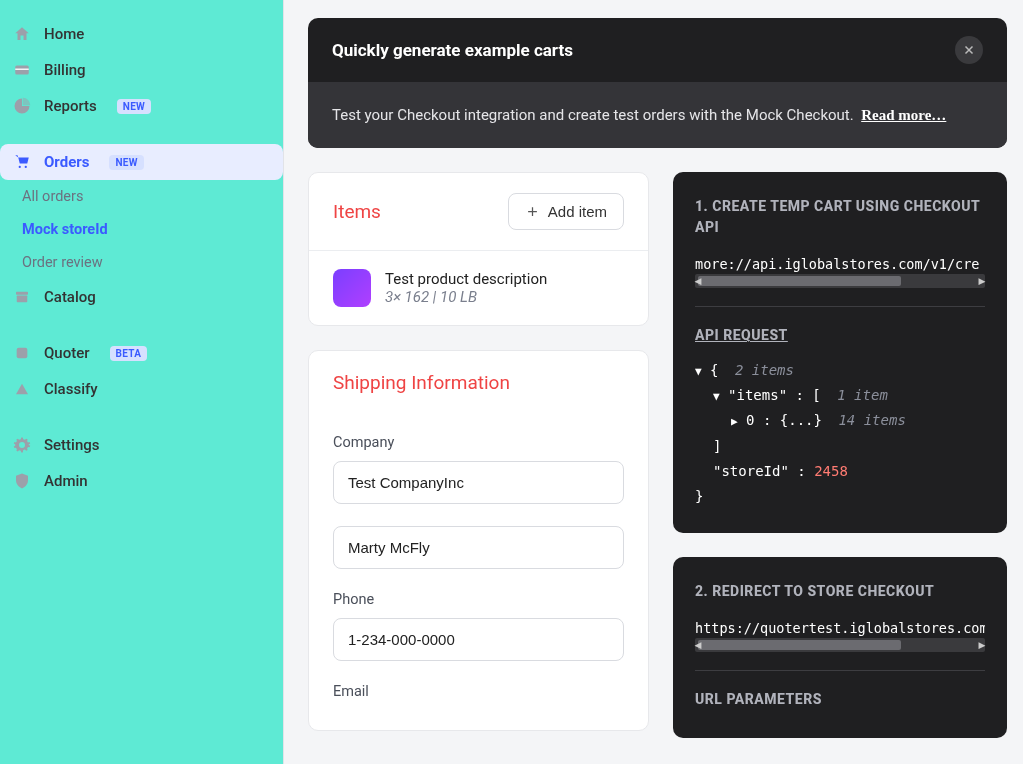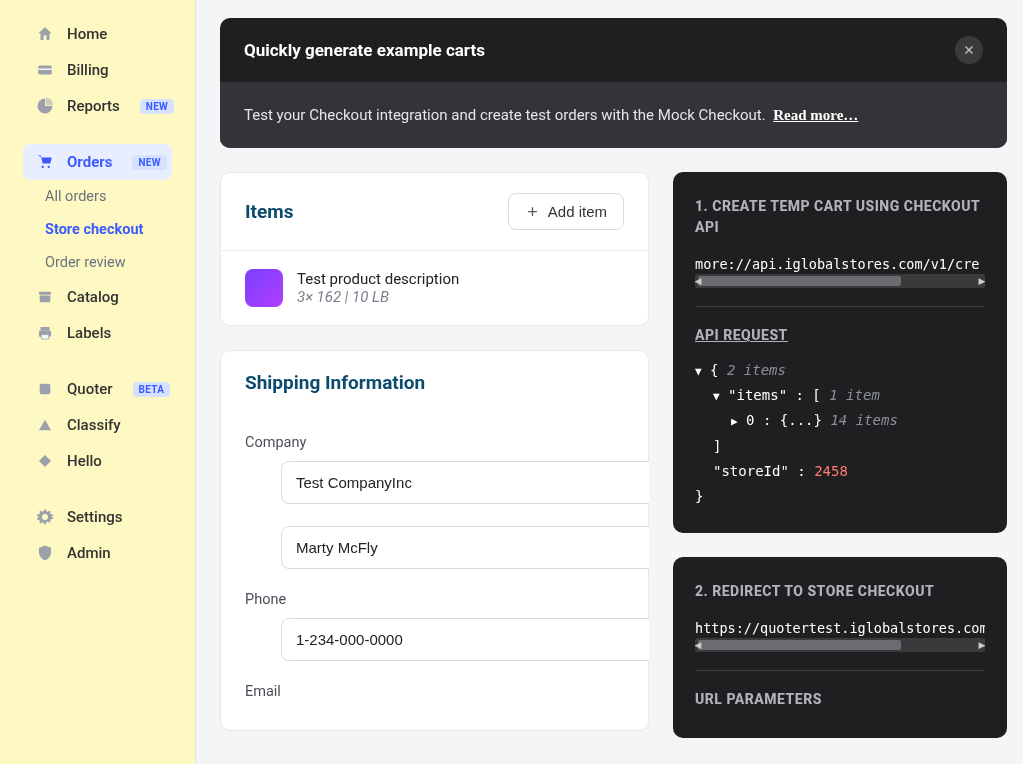--- a/index.html
+++ b/index.html
@@ -1,18 +1,18 @@
 <!DOCTYPE html>
 <html><head>
 <meta charset="utf-8">
 <style>
 * { box-sizing: border-box; margin: 0; padding: 0; }
 body { font-family: -apple-system, BlinkMacSystemFont, "Segoe UI", Roboto, sans-serif; background: #f4f5f7; color: #1a1a1a; font-size: 14px; overflow: hidden; }
 .app { display: flex; width: 1023px; height: 764px; }
-.sidebar { width: 196px; background: #fef9c3; border-right: 1px solid #e1e3e8; padding: 16px 23px; flex-shrink: 0; overflow-y: auto; }
+.sidebar { width: 284px; background: #5eead4; border-right: 1px solid #e1e3e8; padding: 16px 0; flex-shrink: 0; overflow-y: auto; }
 .nav-item { display: flex; align-items: center; gap: 12px; padding: 8px 12px; border-radius: 8px; color: #333; cursor: pointer; font-size: 15px; font-weight: 500; }
 .nav-item.active { background: #e8edff; color: #3b5bff; font-weight: 700; }
 .nav-item .ico { width: 20px; height: 20px; display: flex; align-items: center; justify-content: center; color: #9ca0aa; flex-shrink: 0; }
 .nav-item.active .ico { color: #3b5bff; }
 .nav-sub { margin-left: 22px; padding: 8px 0; font-size: 14.5px; color: #6b7280; cursor: pointer; }
 .nav-sub.current { color: #3b5bff; font-weight: 700; }
 .badge { font-size: 10px; font-weight: 700; padding: 2px 6px; border-radius: 4px; background: #d6e0ff; color: #3b5bff; letter-spacing: 0.3px; margin-left: 8px; }
 .nav-gap { height: 20px; }
 .main { flex: 1; display: flex; padding: 18px 16px 0 24px; gap: 24px; overflow: hidden; }
 .left-col { flex: 1; display: flex; flex-direction: column; gap: 24px; min-width: 0; }
@@ -20,43 +20,43 @@
 .banner-top { display: flex; align-items: center; justify-content: space-between; padding: 18px 24px; }
 .banner-top h2 { font-size: 17px; font-weight: 700; }
 .banner-close { width: 28px; height: 28px; border-radius: 50%; background: #3a3a3d; display: flex; align-items: center; justify-content: center; cursor: pointer; color: #bbb; }
 .banner-sub { background: #343438; padding: 24px; font-size: 15px; color: #e5e5e8; }
 .banner-sub a { color: #fff; text-decoration: underline; font-weight: 600; cursor: pointer; font-family: Liberation Serif, serif; }
 .row2 { display: flex; gap: 24px; flex: 1; min-height: 0; }
 .col-forms { flex: 1; display: flex; flex-direction: column; gap: 24px; min-width: 0; overflow-y: auto; padding-bottom: 20px; }
 .col-code { width: 334px; flex-shrink: 0; display: flex; flex-direction: column; gap: 24px; overflow-y: auto; padding-bottom: 20px; }
 .card { background: #fff; border: 1px solid #e7e8eb; border-radius: 10px; }
 .card-head { display: flex; align-items: center; justify-content: space-between; padding: 20px 24px; border-bottom: 1px solid #ebedf0; }
-.card-head h3 { font-size: 19px; font-weight: 700; color: #0c4a6e; }
+.card-head h3 { font-size: 19px; font-weight: 400; color: #ef4444; }
 .btn-outline { display: flex; align-items: center; gap: 8px; border: 1px solid #d9dbe0; background: #fff; border-radius: 8px; padding: 9px 16px; font-size: 15px; color: #333; cursor: pointer; }
 .item-row { display: flex; gap: 14px; padding: 18px 24px; align-items: center; }
 .item-thumb { width: 38px; height: 38px; border-radius: 8px; background: linear-gradient(135deg, #7b3fff, #b03fff); flex-shrink: 0; }
 .item-title { font-size: 15px; color: #222; }
 .item-meta { font-size: 15px; color: #7a7f8d; font-style: italic; }
 .card-body { padding: 20px 24px; display: flex; flex-direction: column; gap: 22px; }
 .field label { display: block; font-size: 14.5px; color: #4a4f5a; margin-bottom: 10px; }
-.field input { width: 100%; border: 1px solid #d9dbe0; border-radius: 8px; padding: 12px 14px; font-size: 15px; color: #222; outline: none; margin-left: 36px; }
+.field input { width: 100%; border: 1px solid #d9dbe0; border-radius: 8px; padding: 12px 14px; font-size: 15px; color: #222; outline: none; }
 .codecard { background: #1f1f21; border-radius: 10px; color: #e5e5e8; padding: 24px 22px; }
 .code-h { font-size: 14px; font-weight: 800; letter-spacing: 0.5px; color: #b1b3bc; margin-bottom: 18px; text-transform: uppercase; line-height: 1.5; }
 .code-url { font-family: ui-monospace, Menlo, Consolas, monospace; font-size: 13.5px; color: #fff; white-space: nowrap; overflow: hidden; margin-bottom: 2px; }
 .fake-scroll { height: 14px; background: #3a3a3d; border-radius: 2px; position: relative; margin-bottom: 18px; }
 .fake-scroll::before { content: ""; position: absolute; left: 3px; top: 2px; bottom: 2px; width: 70%; background: #6b6b70; border-radius: 2px; }
 .fake-scroll .arr { position: absolute; top: 1px; width: 10px; height: 12px; display: flex; align-items: center; justify-content: center; color: #ccc; font-size: 9px; }
 .fake-scroll .arr.l { left: -2px; }
 .fake-scroll .arr.r { right: -2px; }
 .divider { height: 1px; background: #3d3d41; margin: 0 0 18px 0; }
 .json { font-family: ui-monospace, Menlo, Consolas, monospace; font-size: 14px; line-height: 1.8; }
 .json .tri { color: #fff; font-size: 11px; }
 .json .k { color: #fff; }
 .json .num { color: #ff7b72; }
-.json .com { color: #8b8f9b; font-style: italic; }
+.json .com { color: #8b8f9b; font-style: italic; margin-left: 8px; }
 .json .ind1 { padding-left: 18px; }
 .json .ind2 { padding-left: 36px; }
 svg { display: block; }
 </style>
 </head>
 <body>
 
 <div class="app">
 
   <nav class="sidebar">
@@ -91,66 +91,48 @@
     <div class="nav-item active">
       <span class="ico">
           <svg width="18" height="18" viewBox="0 0 24 24" fill="currentColor">
             <path d="M7 6h14l-2 8H9L7 6zm0 0L6 3H3m6 17a1.5 1.5 0 1 0 0-3 1.5 1.5 0 0 0 0 3zm8 0a1.5 1.5 0 1 0 0-3 1.5 1.5 0 0 0 0 3z"></path>
           </svg>
         </span>
       <span>Orders</span>
       <span class="badge">NEW</span>
     </div>
     <div class="nav-sub">All orders</div>
-    <div class="nav-sub current">Store checkout</div>
+    <div class="nav-sub current">Mock storeId</div>
     <div class="nav-sub">Order review</div>
     <div class="nav-item">
       <span class="ico">
           <svg width="18" height="18" viewBox="0 0 24 24" fill="currentColor">
             <rect x="4" y="5" width="16" height="4" rx="1"></rect>
             <rect x="5" y="10" width="14" height="9" rx="1"></rect>
           </svg>
         </span>
       <span>Catalog</span>
     </div>
-    <div class="nav-item">
-      <span class="ico">
-          <svg width="18" height="18" viewBox="0 0 24 24" fill="currentColor">
-            <rect x="6" y="4" width="12" height="5"></rect>
-            <rect x="4" y="9" width="16" height="8" rx="1"></rect>
-            <rect x="7" y="14" width="10" height="6" fill="#f4f5f7" stroke="currentColor"></rect>
-          </svg>
-        </span>
-      <span>Labels</span>
-    </div>
     <div class="nav-gap"></div>
     <div class="nav-item">
       <span class="ico">
           <svg width="16" height="16" viewBox="0 0 24 24" fill="currentColor">
             <rect x="4" y="4" width="16" height="16" rx="3"></rect>
           </svg>
         </span>
       <span>Quoter</span>
       <span class="badge">BETA</span>
     </div>
     <div class="nav-item">
       <span class="ico">
           <svg width="16" height="16" viewBox="0 0 24 24" fill="currentColor">
             <path d="M12 4l9 16H3z"></path>
           </svg>
         </span>
       <span>Classify</span>
-    </div>
-    <div class="nav-item">
-      <span class="ico">
-          <svg width="16" height="16" viewBox="0 0 24 24" fill="currentColor">
-            <path d="M12 3l9 9-9 9-9-9z"></path>
-          </svg>
-        </span>
-      <span>Hello</span>
     </div>
     <div class="nav-gap"></div>
     <div class="nav-item">
       <span class="ico">
           <svg width="18" height="18" viewBox="0 0 24 24" fill="currentColor">
             <path d="M12 8a4 4 0 1 0 0 8 4 4 0 0 0 0-8zm9 4l2 1-1 2-2-.5a9 9 0 0 1-1.2 2l.7 2-2 1-1.5-1.5a9 9 0 0 1-2.3.6L13 22h-2l-.7-2.4a9 9 0 0 1-2.3-.6L6.5 20.5l-2-1 .7-2a9 9 0 0 1-1.2-2L2 16l-1-2 2-1a9 9 0 0 1 0-2L1 10l1-2 2 .5a9 9 0 0 1 1.2-2L4.5 4.5l2-1L8 5a9 9 0 0 1 2.3-.6L11 2h2l.7 2.4a9 9 0 0 1 2.3.6L17.5 3.5l2 1-.7 2a9 9 0 0 1 1.2 2l2-.5 1 2-2 1a9 9 0 0 1 0 2z"></path>
           </svg>
         </span>
       <span>Settings</span>
     </div>

